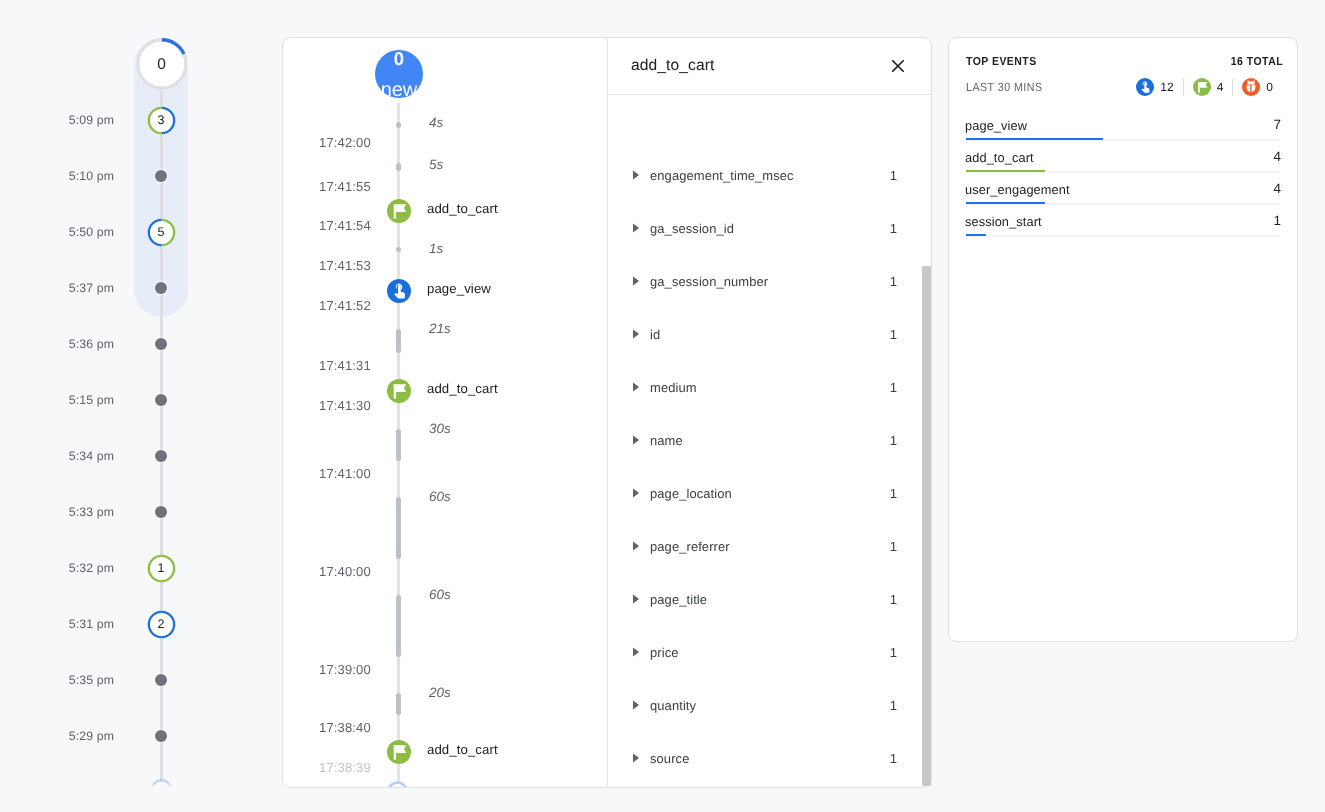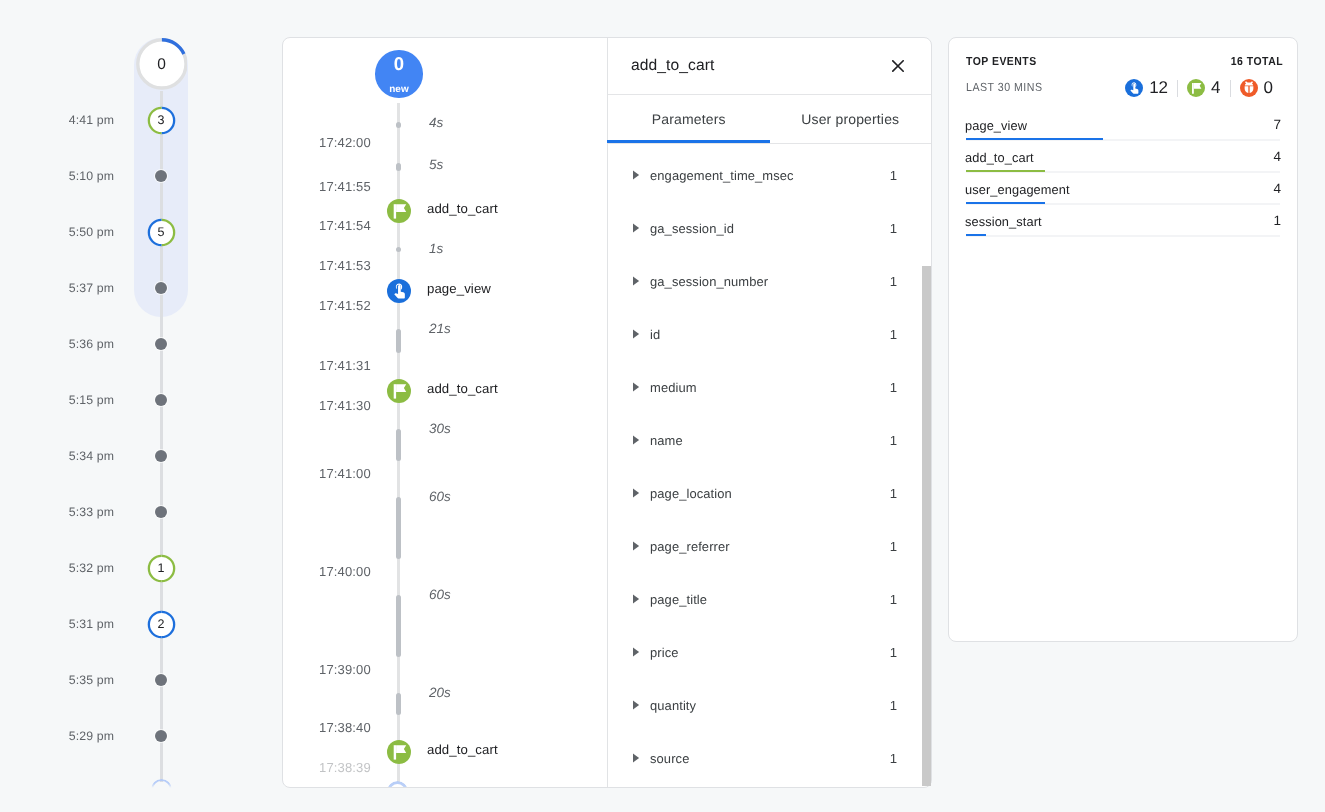--- a/index.html
+++ b/index.html
@@ -71,21 +71,21 @@
   
   .stream { position:absolute; left:0; top:0; width:324px; height:749px; overflow:hidden; }
   .st-line { position:absolute; left:114.3px; top:64.8px; width:2.7px; height:679px; background:#e2e3e4; }
   .st-circle {
     position:absolute; left:92.2px; top:12.2px; width:47.6px; height:47.6px; padding-top:2px;
     border-radius:50%; background:#4285f4; color:#fff;
     display:flex; flex-direction:column; align-items:center; justify-content:center;
     line-height:1;
   }
   .st-circle .n { font-size:18.5px; font-weight:700; letter-spacing:.2px; }
-  .st-circle .l { font-size:10px; margin-top:12px;font-weight:bold; }
+  .st-circle .l { font-size:20px; margin-top:12px; }
   .st-row { position:absolute; left:0; width:324px; height:0; }
   .st-ts {
     position:absolute; left:36px; top:-8px; font-size:13px; color:#5f6368;
     letter-spacing:.15px; white-space:nowrap;
   }
   .st-gap {
     position:absolute; background:#bdc1c6; border-radius:3px; left:113px;
   }
   .st-gaplabel {
     position:absolute; left:146px; top:-9.5px; font-size:13.5px; font-style:italic;
@@ -123,21 +123,21 @@
   .dt-val { position:absolute; left:273px; top:-10.5px; width:16px; text-align:right; font-size:13.2px; color:#3c4043; }
   .dt-scroll { position:absolute; left:314px; top:228px; width:9px; height:520px; background:#c9c9c9; border-radius:0; }
 
   
   .te-title { position:absolute; left:17px; top:17px; font-size:11.6px; font-weight:700; color:#202124; letter-spacing:.55px; transform:scaleX(.90); transform-origin:left center; }
   .te-total { position:absolute; right:13.5px; top:17px; font-size:11.6px; font-weight:700; color:#202124; letter-spacing:.55px; transform:scaleX(.90); transform-origin:right center; }
   .te-sub { position:absolute; left:17px; top:41.5px; font-size:11.8px; color:#5f6368; letter-spacing:.55px; transform:scaleX(.90); transform-origin:left center; }
   .te-chips { position:absolute; right:24px; top:40px; display:flex; align-items:center; }
   .te-chip { display:flex; align-items:center; }
   .te-chip .ic { width:18px; height:18px; border-radius:50%; display:flex; align-items:center; justify-content:center; }
-  .te-chip .cnt { font-size:17px; color:#202124; margin-left:6px; }
+  .te-chip .cnt { font-size:12px; color:#202124; margin-left:6px; }
   .te-div { width:1px; height:17px; background:#dadce0; margin:0 9px; }
   .te-rows { position:absolute; left:17px; top:70.7px; right:17px; }
   .te-row { position:relative; height:32px; }
   .te-name { position:absolute; left:-1px; top:9px; font-size:12.8px; color:#202124; letter-spacing:.1px; }
   .te-count { position:absolute; right:-1px; top:8px; font-size:13.5px; color:#202124; }
   .te-track { position:absolute; left:0; right:0; bottom:0; height:2.2px; background:#f3f4f6; }
   .te-bar { position:absolute; left:0; bottom:.3px; height:2.4px; }
 
   
   .up-title { position:absolute; left:15.5px; top:17px; font-size:11.6px; font-weight:700; color:#202124; letter-spacing:.4px; transform:scaleX(.875); transform-origin:left center; }
@@ -154,21 +154,21 @@
     <div class="tl-line"></div>
     <div class="tl-top">
       <svg width="51.8" height="51.8" viewBox="0 0 52 52">
         <circle cx="26" cy="26" r="24.2" fill="#fff" stroke="#dfe0e1" stroke-width="3.4"></circle>
         <path d="M26 1.8 A24.2 24.2 0 0 1 48.1 16.1" fill="none" stroke="#2f6fde" stroke-width="3.4" stroke-linecap="butt"></path>
       </svg>
       <div class="num" style="width:51.8px;height:51.8px">0</div>
     </div>
     <div id="tl-rows">
         <div class="tl-row" style="top: 120px;">
-          <div class="tl-time">4:41 pm</div>
+          <div class="tl-time">5:09 pm</div>
           <div class="tl-ring">
             <svg width="29" height="29" viewBox="0 0 29 29">
               <circle cx="14.5" cy="14.5" r="13.6" fill="#fff"></circle>
               <path d="M14.5 1.85 A12.65 12.65 0 0 1 14.5 27.15" fill="none" stroke="#1d6fdc" stroke-width="2.3"></path>
               <path d="M14.5 27.15 A12.65 12.65 0 0 1 14.5 1.85" fill="none" stroke="#8cbc43" stroke-width="2.3"></path>
             </svg>
             <div class="num">3</div>
           </div>
         </div>
         <div class="tl-row" style="top: 176px;">
@@ -358,24 +358,20 @@
 
     <div class="detail">
       <div class="dt-head">
         <div class="dt-title">add_to_cart</div>
         <div class="dt-close">
           <svg width="12" height="12" viewBox="0 0 12 12">
               <path d="M0.8 0.8 L11.2 11.2 M11.2 0.8 L0.8 11.2" stroke="#202124" stroke-width="1.6" stroke-linecap="square"></path>
             </svg>
         </div>
       </div>
-      <div class="dt-tabs" id="dt-tabs">
-          <div class="dt-tab active">Parameters</div>
-          <div class="dt-tab">User properties</div>
-        </div>
       <div class="dt-list" id="dt-list">
           <div class="dt-item" style="top: 34.5px;">
             <div class="dt-arrow"><svg width="10" height="10" viewBox="0 0 10 10">
                 <path d="M2.0 0.6 L8.1 5.0 L2.0 9.4 Z" fill="#5f6368"></path>
               </svg></div>
             <div class="dt-name">engagement_time_msec</div>
             <div class="dt-val">1</div>
           </div>
           <div class="dt-item" style="top: 87.5px;">
             <div class="dt-arrow"><svg width="10" height="10" viewBox="0 0 10 10">

